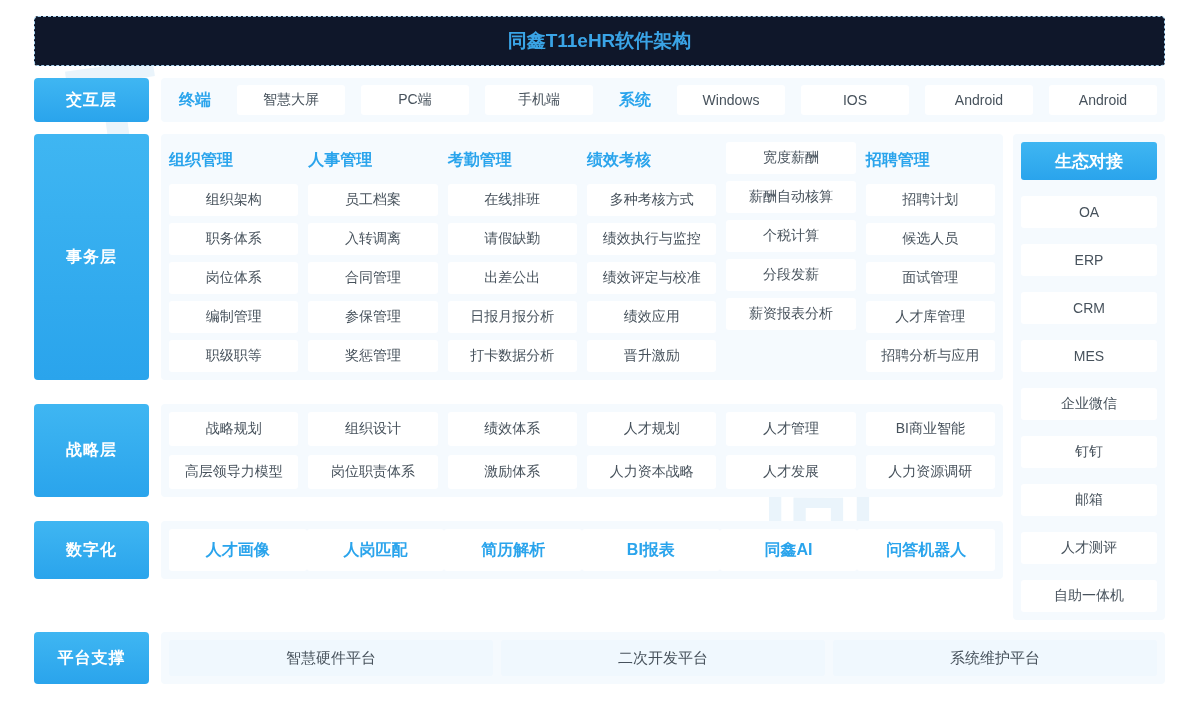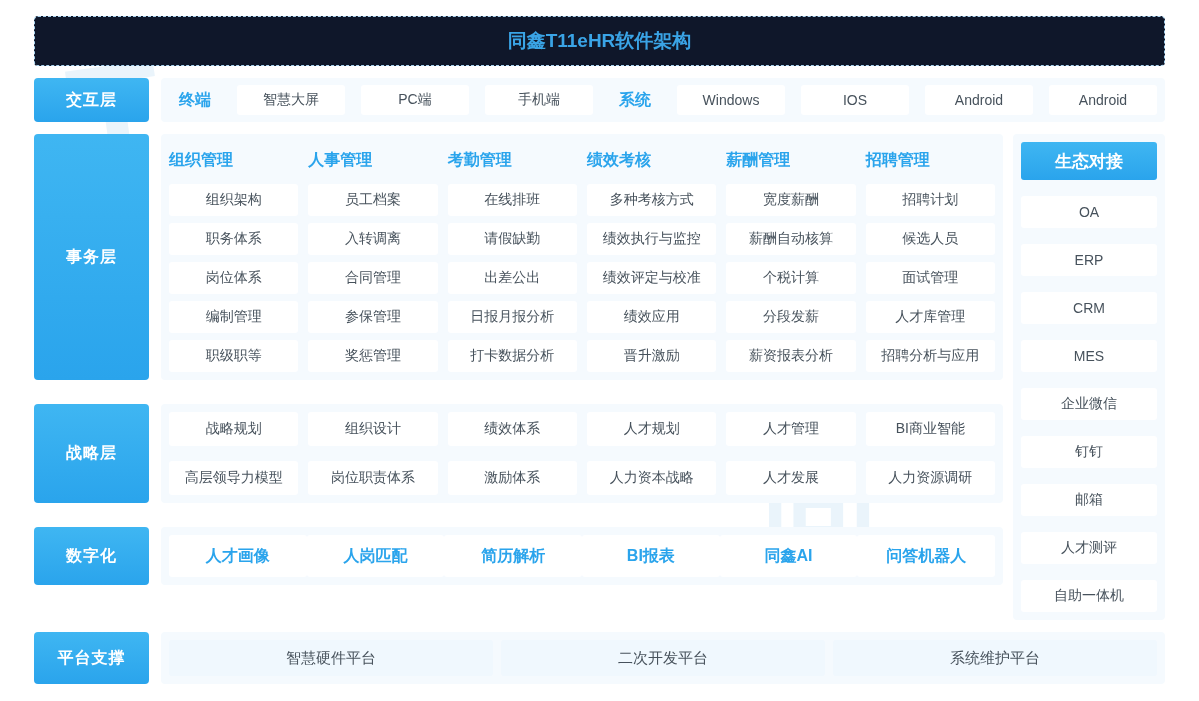--- a/index.html
+++ b/index.html
@@ -93,21 +93,21 @@
     box-sizing:border-box;display:flex;flex-direction:column;gap:16px;
   }
   .ecohead{
     background:linear-gradient(180deg,#3fb6f2 0%,#2aa4ec 100%);
     color:#fff;border-radius:3px;height:38px;
     display:flex;align-items:center;justify-content:center;
     font-size:17px;font-weight:700;
   }
 
   
-  .strategy .col{gap:15px;}
+  .strategy .col{gap:9px;}
   .strategy .cell{height:34px;}
 
   
   .digital{display:flex;gap:0;padding:8px;}
   .dcell{
     flex:1 1 0;background:#ffffff;border-radius:3px;height:42px;
     display:flex;align-items:center;justify-content:center;
     color:#2aa4ec;font-size:16px;font-weight:700;
   }
 
@@ -188,21 +188,20 @@
               <div class="col">
                 <div class="colhead">绩效考核</div>
                 <div class="cell">多种考核方式</div>
                 <div class="cell">绩效执行与监控</div>
                 <div class="cell">绩效评定与校准</div>
                 <div class="cell">绩效应用</div>
                 <div class="cell">晋升激励</div>
               </div>
 
               <div class="col">
-                <div class="colhead">薪酬管理</div>
                 <div class="cell">宽度薪酬</div>
                 <div class="cell">薪酬自动核算</div>
                 <div class="cell">个税计算</div>
                 <div class="cell">分段发薪</div>
                 <div class="cell">薪资报表分析</div>
               </div>
 
               <div class="col">
                 <div class="colhead">招聘管理</div>
                 <div class="cell">招聘计划</div>

